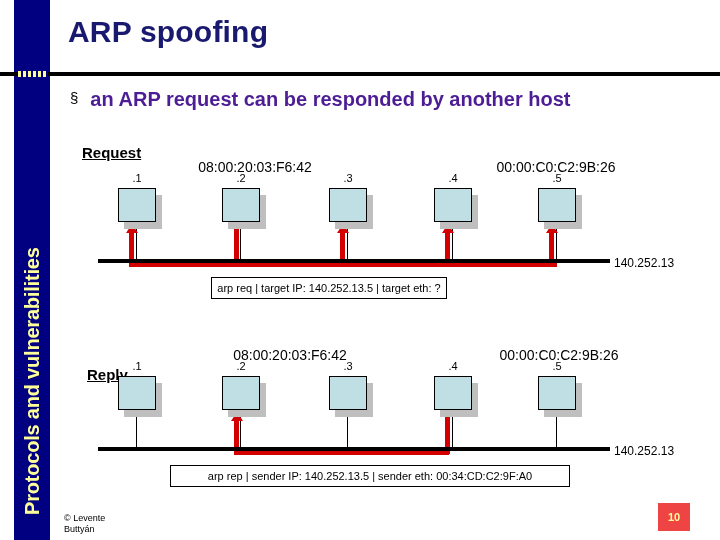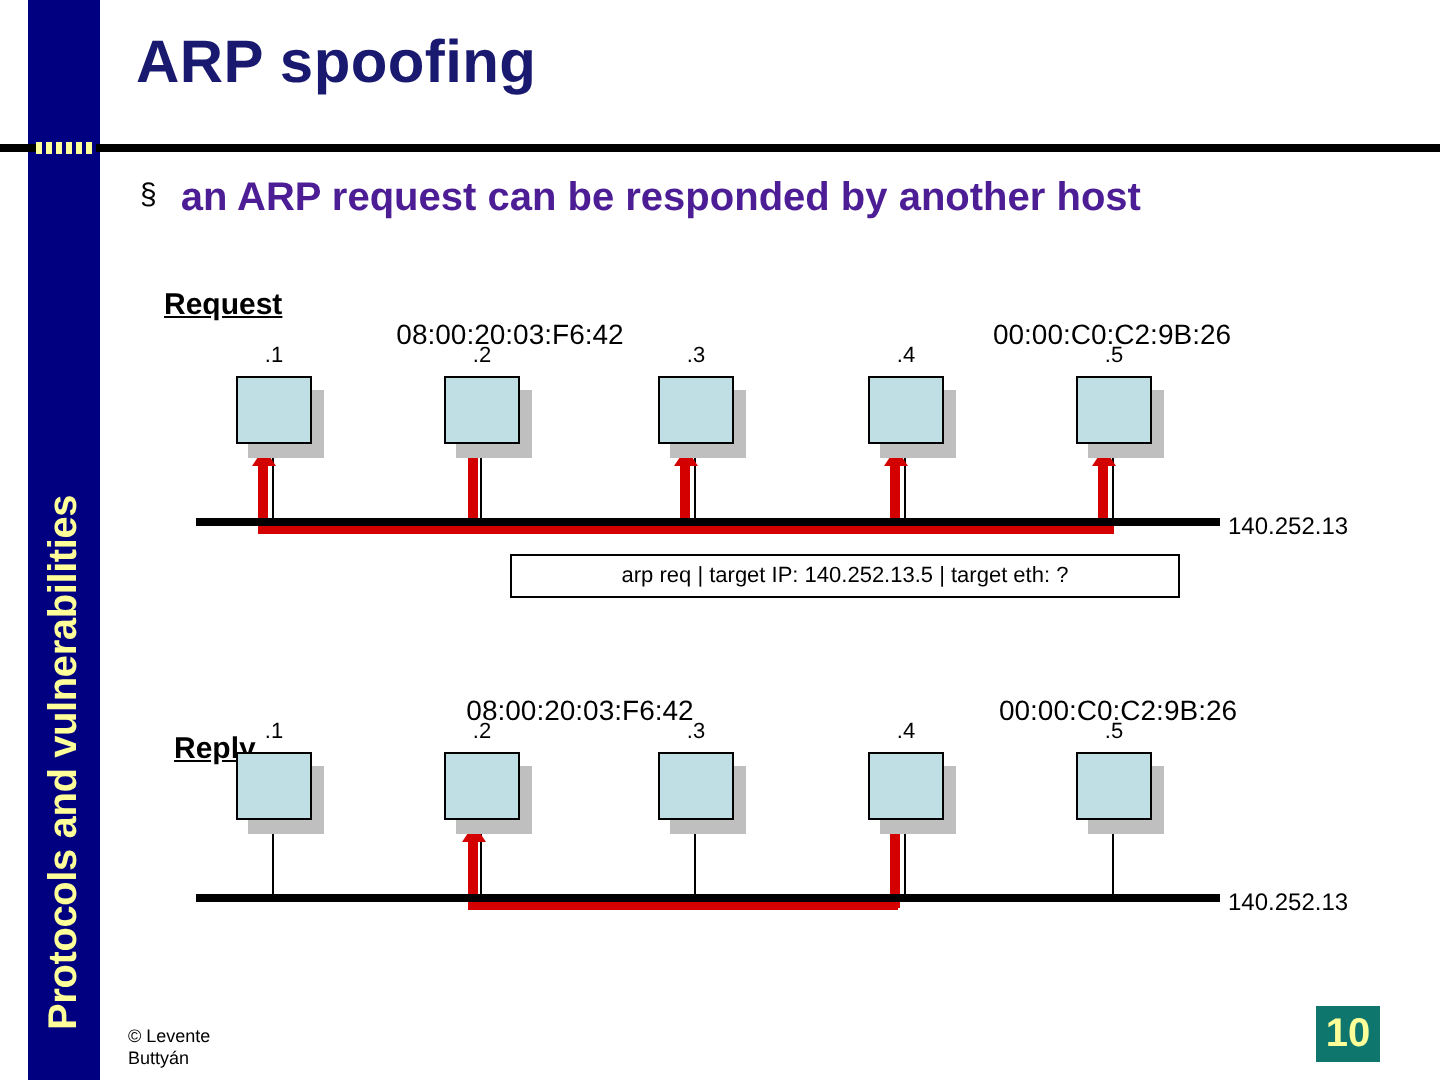--- a/index.html
+++ b/index.html
@@ -198,23 +198,23 @@
     font-size: 9px;
     color: #000000;
     line-height: 11px;
   }
   .pagenum {
     position: absolute;
     left: 658px;
     top: 503px;
     width: 32px;
     height: 28px;
-    background: #0f766e;
+    background: #ef4444;
     color: #ffff99;
-    font-size: 20px;
+    font-size: 11px;
     font-weight: bold;
     text-align: center;
     line-height: 28px;
   }
 </style>
 </head>
 <body>
 
 <div id="slide">
 
@@ -278,21 +278,21 @@
     <div class="body"></div>
   </div>
   <div class="node" style="left:538px; top:188px;">
     <div class="shadow"></div>
     <div class="body"></div>
   </div>
 
   <div class="bus" style="left:98px; top:259px; width:512px;"></div>
   <div class="netlabel" style="left:614px; top:256px;">140.252.13</div>
 
-  <div class="pktbox" style="left:211px; top:277px; width:335px; height:22px;margin-left:44px;">arp req  |  target IP: 140.252.13.5  |  target eth: ?</div>
+  <div class="pktbox" style="left:211px; top:277px; width:236px; height:22px;">arp req  |  target IP: 140.252.13.5  |  target eth: ?</div>
 
   <div class="section-title" style="left:87px; top:325px;margin-top:41px;">Reply</div>
 
   <div class="mac-label" style="left:125px; top:347px; width:330px;">08:00:20:03:F6:42</div>
   <div class="mac-label" style="left:469px; top:347px; width:180px;">00:00:C0:C2:9B:26</div>
 
   <div class="node-label" style="left:117px; top:360px; width:40px;">.1</div>
   <div class="node-label" style="left:221px; top:360px; width:40px;">.2</div>
   <div class="node-label" style="left:328px; top:360px; width:40px;">.3</div>
   <div class="node-label" style="left:433px; top:360px; width:40px;">.4</div>
@@ -326,17 +326,18 @@
     <div class="body"></div>
   </div>
   <div class="node" style="left:538px; top:376px;">
     <div class="shadow"></div>
     <div class="body"></div>
   </div>
 
   <div class="bus" style="left:98px; top:447px; width:512px;"></div>
   <div class="netlabel" style="left:614px; top:444px;">140.252.13</div>
 
+  <div class="pktbox" style="left:170px; top:465px; width:400px; height:22px;">arp rep  |  sender IP: 140.252.13.5  |  sender eth: 00:34:CD:C2:9F:A0</div>
 
   <div class="footer-copy">© Levente Buttyán</div>
   <div class="pagenum">10</div>
 
 </div>
 
 </body></html>

